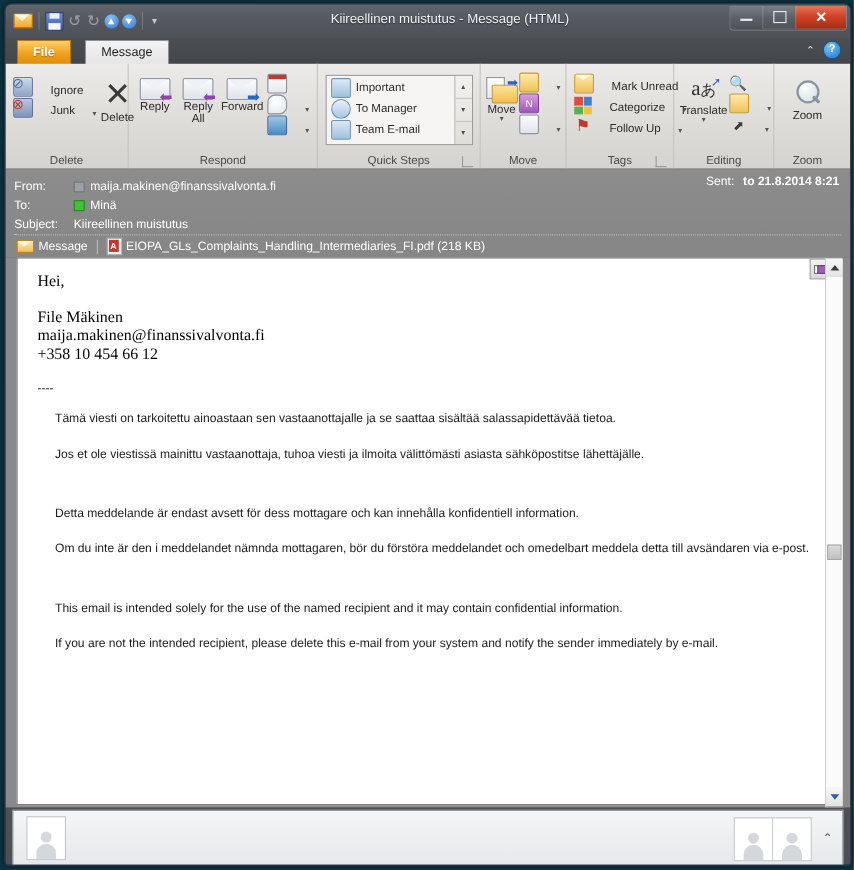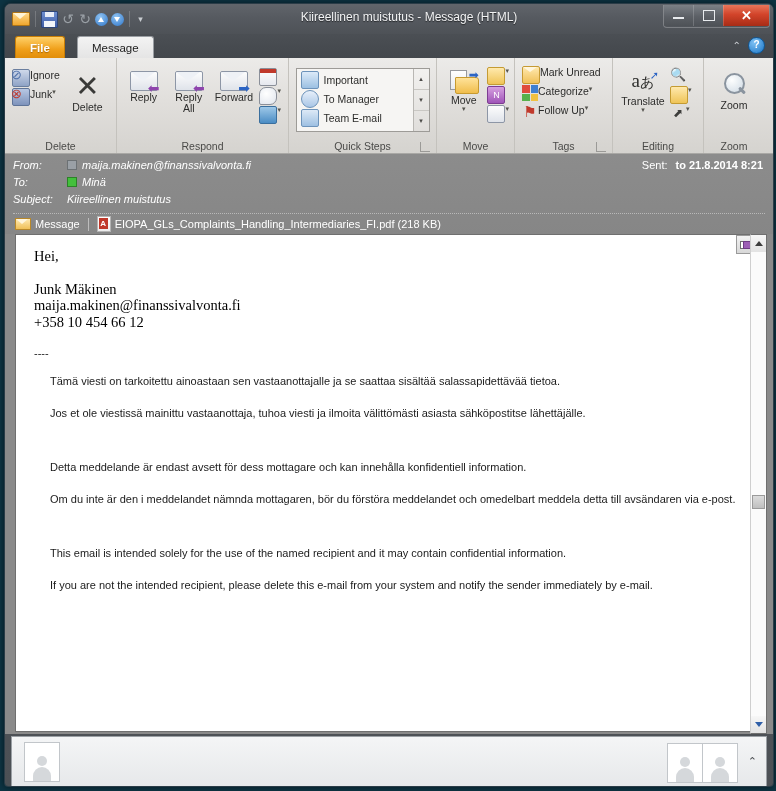--- a/index.html
+++ b/index.html
@@ -204,21 +204,21 @@
     width: 46px;
     display: flex; flex-direction: column; align-items: center;
     padding: 2px 1px 0 1px;
     font-size: 10.5px; color: #2c2c2b;
     text-align: center;
   }
   .bigbtn .lbl { margin-top: 1px; line-height: 11px; }
   .bigbtn .caret { font-size: 7px; color:#55544f; line-height: 6px; }
 
   .smallrow {
-    display: flex; align-items: flex-start; gap: 0;
+    display: flex; align-items: flex-end; gap: 16px;
     height: 19px; padding: 0 3px;
     font-size: 10.5px; color: #2c2c2b; white-space: nowrap;
   }
   .smallrow .caret { font-size: 7px; color: #55544f; }
   .col { display: flex; flex-direction: column; }
 
   
   .i16 { width:16px; height:16px; position:relative; flex:none; }
 
   .ic-ignore { background: linear-gradient(180deg,#cfd9ea,#8fa3c6); border:1px solid #6b7f9f; border-radius:2px;}
@@ -343,21 +343,21 @@
 
   
   .msg-header {
     background: #8a8a8a;
     background: linear-gradient(180deg,#8c8c8c,#868686);
     padding: 5px 0 0 0;
     color: #ffffff;
     font-size: 11px;
     position: relative;
   }
-  .hdr-row { display: flex; align-items: flex-start; height: 17px; padding: 0 8px; font-style: italic; }
+  .hdr-row { display: flex; align-items: flex-end; height: 17px; padding: 0 8px; }
   .hdr-label { width: 54px; color: #ffffff; flex: none;}
   .hdr-value { color: #ffffff; display: flex; align-items: center; gap: 5px;}
   .presence {
     width: 8px; height: 8px; flex: none;
     background: #9aa0a6; border: 1px solid #6c7174;
   }
   .presence.green { background: #43c03c; border-color: #2c8228; }
   .sent-block {
     position: absolute; right: 10px; top: 5px;
     font-size: 11px; color: #ffffff;
@@ -784,21 +784,21 @@
         <span class="ic-pdf"></span>
         <span>EIOPA_GLs_Complaints_Handling_Intermediaries_FI.pdf (218 KB)</span>
       </span>
     </div>
   </div>
 
   <div class="body-wrap">
     <div class="body-pane">
       <div class="body-inner">
         <p class="p-serif">Hei,</p>
-        <p class="p-serif tight">Junk Mäkinen</p>
+        <p class="p-serif tight">File Mäkinen</p>
         <p class="p-serif tight">maija.makinen@finanssivalvonta.fi</p>
         <p class="p-serif">+358 10 454 66 12</p>
         <p class="p-dash">----</p>
         <p class="p-small">Tämä viesti on tarkoitettu ainoastaan sen vastaanottajalle ja se saattaa sisältää salassapidettävää tietoa.</p>
         <p class="p-small">Jos et ole viestissä mainittu vastaanottaja, tuhoa viesti ja ilmoita välittömästi asiasta sähköpostitse lähettäjälle.</p>
         <div class="gap-lg"></div>
         <p class="p-small">Detta meddelande är endast avsett för dess mottagare och kan innehålla konfidentiell information.</p>
         <p class="p-small">Om du inte är den i meddelandet nämnda mottagaren, bör du förstöra meddelandet och omedelbart meddela detta till avsändaren via e-post.</p>
         <div class="gap-lg"></div>
         <p class="p-small">This email is intended solely for the use of the named recipient and it may contain confidential information.</p>

